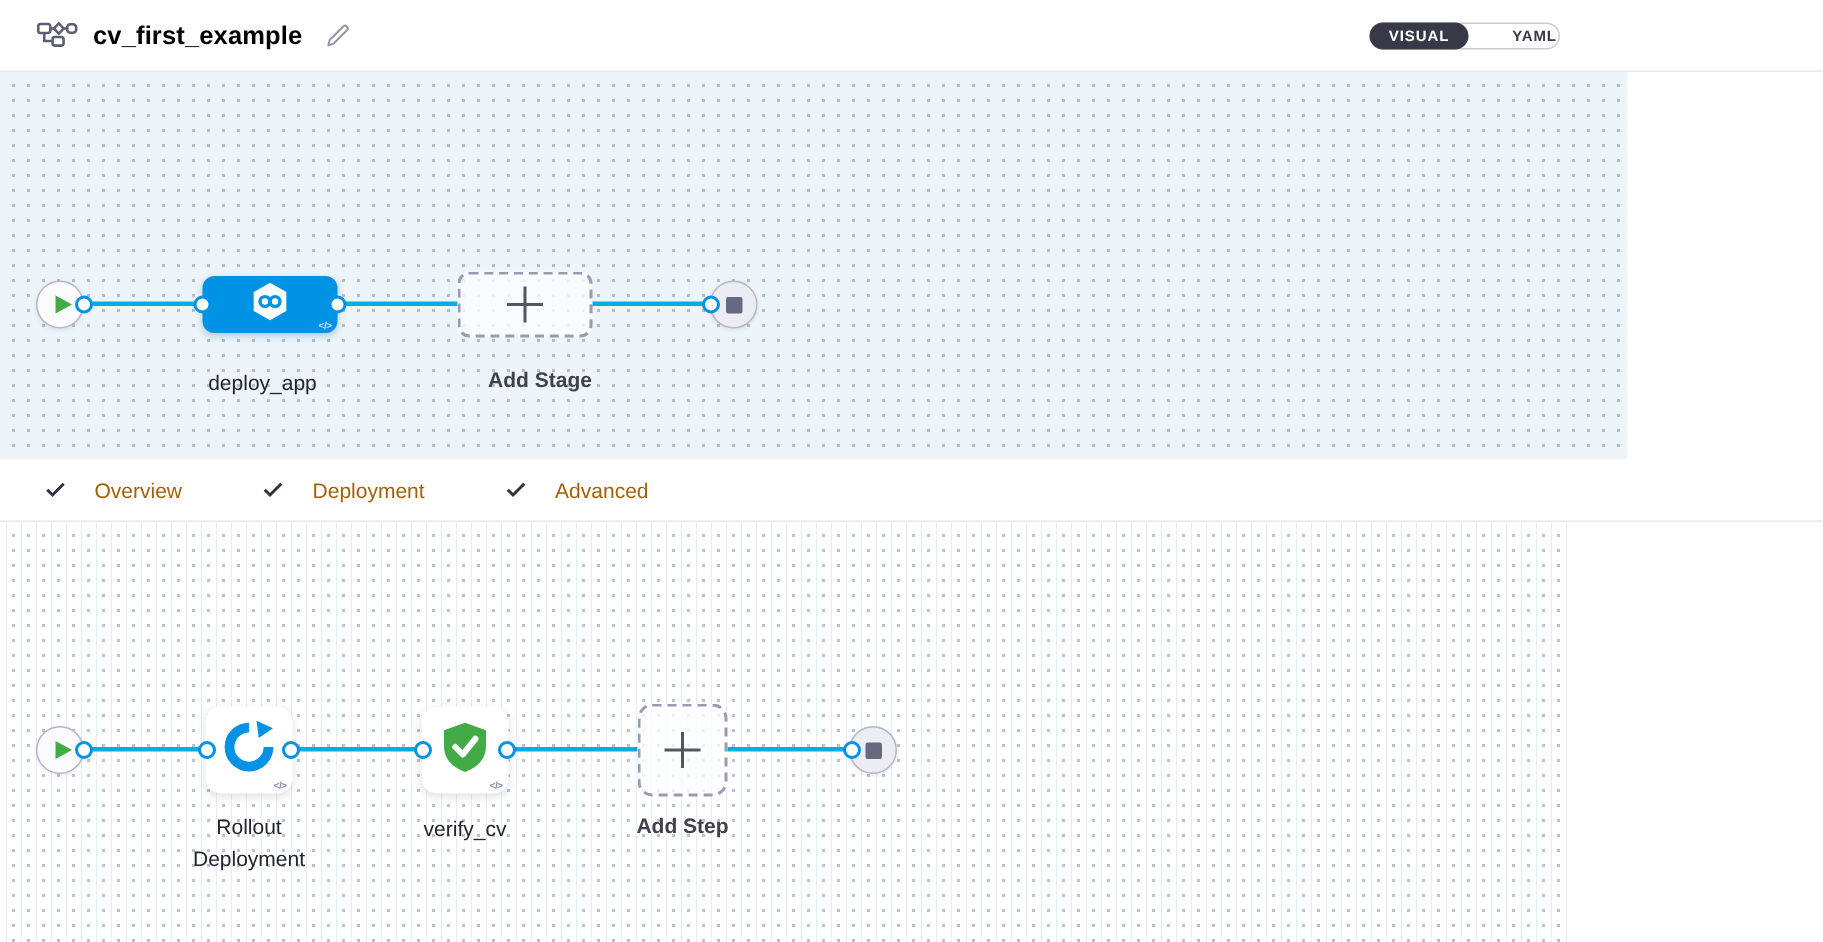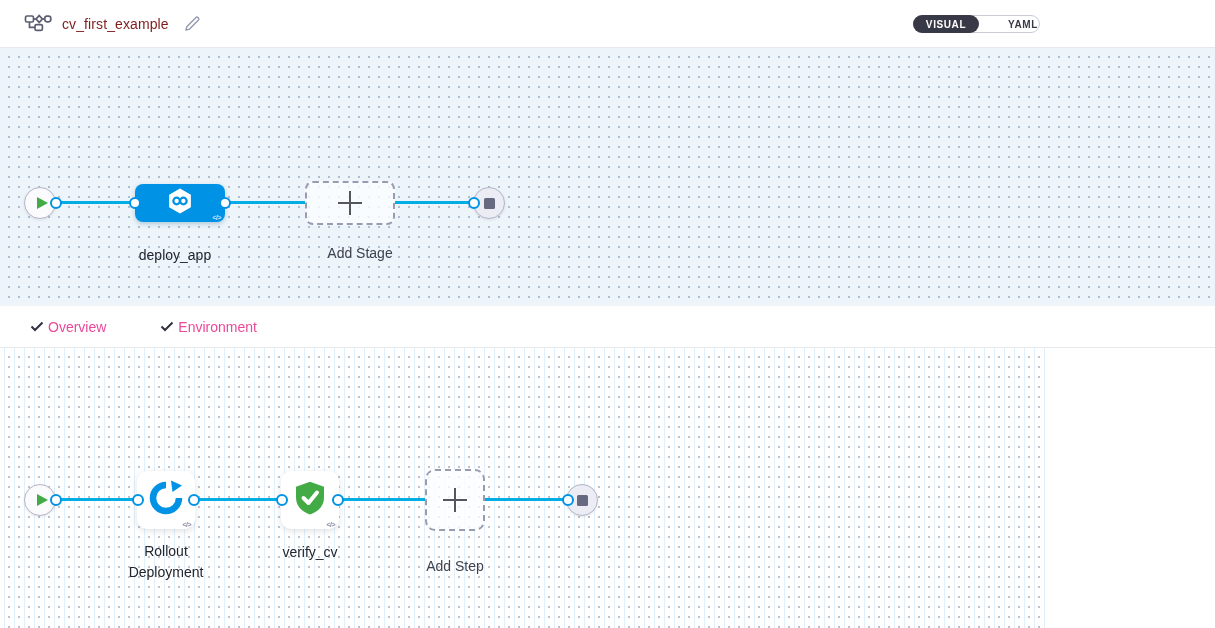--- a/index.html
+++ b/index.html
@@ -4,32 +4,32 @@
 <style>
   html,body { margin:0; padding:0; }
   body { width:1215px; height:628px; font-family:"Liberation Sans", sans-serif; background:#fff; }
   .app { position:relative; width:1215px; height:628px; overflow:hidden; background:#fff; }
 
   
   .header { position:absolute; top:0; left:0; width:100%; height:48px; background:#fff;
             border-bottom:1px solid #e7e8ee; box-sizing:border-box; display:flex; align-items:center;
             padding:0 24px; z-index:20; }
   .hdr-icon { display:flex; align-items:center; }
-  .title { font-size:14px; font-weight:400; color:#7f1d1d; margin-left:10px; letter-spacing:.1px; }
+  .title { font-size:17px; font-weight:700; color:#000000; margin-left:10px; letter-spacing:.1px; }
   .edit { margin-left:14px; display:flex; align-items:center; cursor:pointer; }
 
   .toggle { position:absolute; left:913px; top:15px; width:127px; height:18px; background:#fff;
             border:1px solid #c9cbd7; border-radius:10px; display:flex; box-sizing:border-box; cursor:pointer; }
   .tg-seg { display:flex; align-items:center; justify-content:center; font-size:10px; font-weight:700;
             letter-spacing:.6px;margin-left:28px; }
   .tg-visual { width:66px; height:18px; margin:-1px 0 -1px -1px; background:#383946; color:#fff; border-radius:10px; }
   .tg-yaml { flex:1; color:#383946; }
 
   
-  .stage-canvas { position:absolute; top:48px; left:0; width:1215px; height:258px;
+  .stage-canvas { position:absolute; top:48px; left:0; width:1085px; height:258px;
     background-color:#edf5fa;
     background-image: radial-gradient(circle, rgba(104,130,156,.48) 1px, transparent 1.2px);
     background-size:10px 10px; background-position:4px 4px; }
   .exec-canvas { position:absolute; top:348px; left:0; width:1047px; height:280px;
     background-color:#fff;
     background-image:
       linear-gradient(to right, rgba(186,221,243,.45) 1px, transparent 1px),
       radial-gradient(circle, rgba(118,133,153,.5) 1px, transparent 1.2px);
     background-size:10px 100%, 10px 10px; background-position:4px 0, 4px 4px; }
 
@@ -60,28 +60,28 @@
 
   .add-box { position:absolute; border:2px dashed #999bb1; border-radius:8px;
              background:rgba(253,254,255,.78); box-sizing:border-box; z-index:2; cursor:pointer;
              display:flex; align-items:center; justify-content:center; }
   .plus { position:relative; width:24px; height:24px; }
   .plus::before { content:""; position:absolute; left:0; top:11px; width:24px; height:2px; background:#55565e; }
   .plus::after  { content:""; position:absolute; left:11px; top:0; width:2px; height:24px; background:#55565e; }
 
   .node-label { position:absolute; width:120px; text-align:center; font-size:14px; color:#23242e;
                 line-height:21px; z-index:3; }
-  .node-label.add { color:#3f414d; }
+  .node-label.add { color:#3f414d;font-weight:bold; }
 
   
   .tabbar { position:absolute; top:306px; left:0; width:100%; height:42px; background:#fff;
             border-bottom:1px solid #e7e9ed; box-sizing:border-box; display:flex;
             align-items:stretch; padding-left:16px; z-index:10; }
-  .tab { display:flex; align-items:center; gap:4px; padding:16px 14px; margin-right:26px;
-         font-size:14px; color:#ec4899; position:relative; cursor:pointer; white-space:nowrap; }
+  .tab { display:flex; align-items:center; gap:19px; padding:16px 14px; margin-right:26px;
+         font-size:14px; color:#a16207; position:relative; cursor:pointer; white-space:nowrap; }
   .tab.active { font-weight:700; }
   .tab.active::after { content:""; position:absolute; left:0; right:0; bottom:0; height:3px; background:#0278d5; }
   .tab svg { flex:0 0 auto; }
 </style>
 </head>
 <body>
 
 <div class="app">
 
   <div class="header">
@@ -149,21 +149,27 @@
     <div class="tab">
       <svg width="14" height="11" viewBox="0 0 14 11" fill="none" stroke="#2e3340" stroke-width="2">
           <path d="M1.5 5.5 L5 9 L12.5 1.5"></path>
         </svg>
       <span>Overview</span>
     </div>
     <div class="tab">
       <svg width="14" height="11" viewBox="0 0 14 11" fill="none" stroke="#2e3340" stroke-width="2">
           <path d="M1.5 5.5 L5 9 L12.5 1.5"></path>
         </svg>
-      <span>Environment</span>
+      <span>Deployment</span>
+    </div>
+    <div class="tab">
+      <svg width="14" height="11" viewBox="0 0 14 11" fill="none" stroke="#2e3340" stroke-width="2">
+          <path d="M1.5 5.5 L5 9 L12.5 1.5"></path>
+        </svg>
+      <span>Advanced</span>
     </div>
   </div>
 
   <div class="exec-canvas">
     <div class="cline" style="left:56px; top:150px; width:82px;"></div>
     <div class="cline" style="left:194px; top:150px; width:88px;"></div>
     <div class="cline" style="left:338px; top:150px; width:87px;"></div>
     <div class="cline" style="left:485px; top:150px; width:83px;"></div>
 
     <div class="round-node" style="left:24px; top:136px;">
@@ -200,16 +206,16 @@
 
     <div class="dot" style="left:50px; top:146px;"></div>
     <div class="dot" style="left:132px; top:146px;"></div>
     <div class="dot" style="left:188px; top:146px;"></div>
     <div class="dot" style="left:276px; top:146px;"></div>
     <div class="dot" style="left:332px; top:146px;"></div>
     <div class="dot" style="left:562px; top:146px;"></div>
 
     <div class="node-label" style="left:111px; top:193px; width:110px;">Rollout Deployment</div>
     <div class="node-label" style="left:250px; top:194px;">verify_cv</div>
-    <div class="node-label add" style="left:395px; top:192px;margin-top:16px;">Add Step</div>
+    <div class="node-label add" style="left:395px; top:192px;">Add Step</div>
   </div>
 
 </div>
 
 </body></html>

